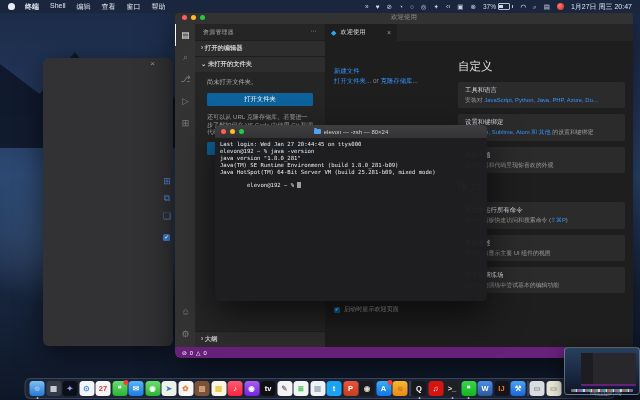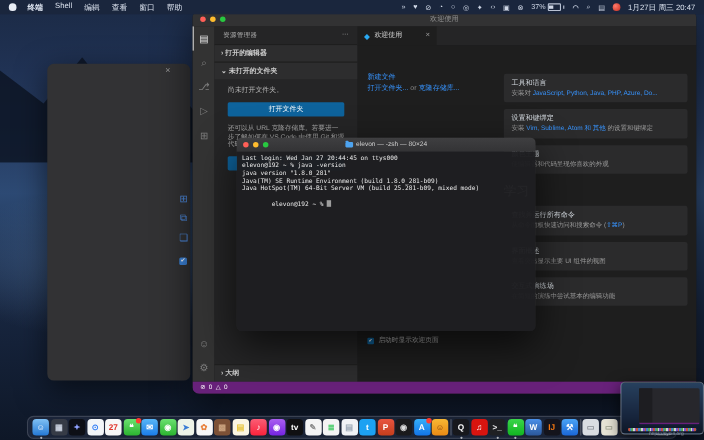--- a/index.html
+++ b/index.html
@@ -248,20 +248,21 @@
       <div id="start-col">
         <div id="start-links">
           <div><span class="link">新建文件</span></div>
           <div>
             <span class="link">打开文件夹...</span><span class="muted"> or </span><span class="link">克隆存储库...</span>
           </div>
         </div>
       </div>
 
       <div id="customize-col">
+        <div class="wl-heading">自定义</div>
         <div id="cards">
 
             <div class="card">
               <div class="card-title">工具和语言</div>
               <div class="card-desc">
                 <span>安装对 </span><span class="link">JavaScript, Python, Java, PHP, Azure, Do...</span><span></span>
               </div>
             </div>
 
             <div class="card">

